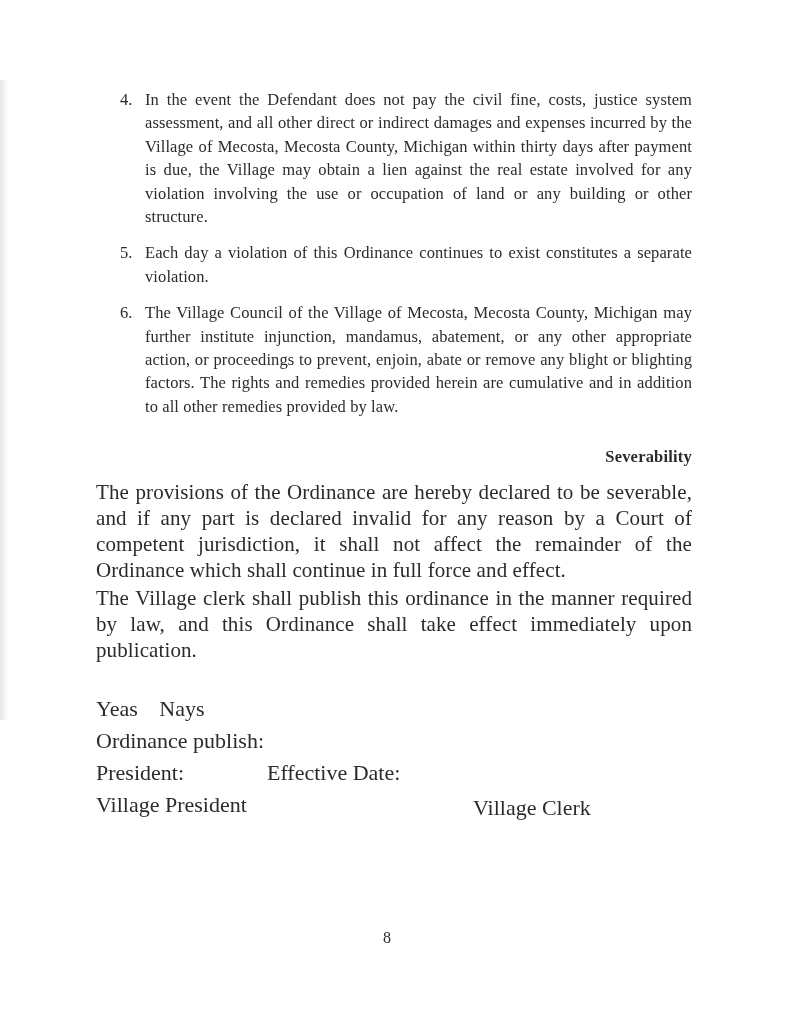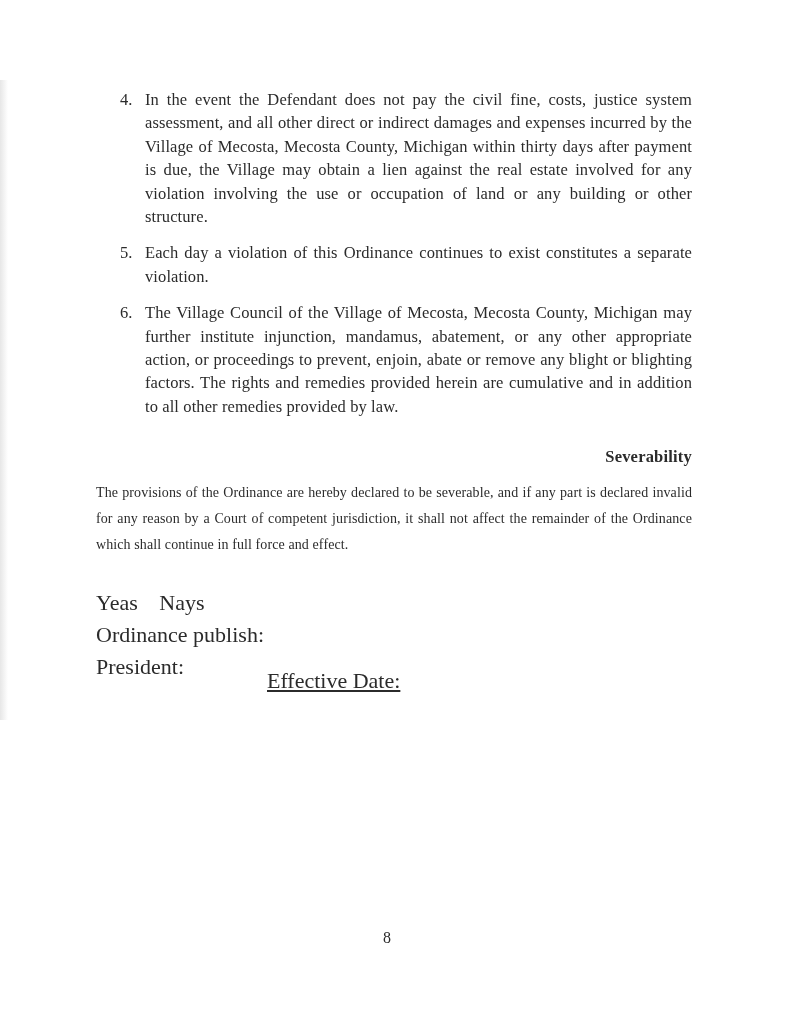--- a/index.html
+++ b/index.html
@@ -47,21 +47,21 @@
   }
   .section-heading {
     font-weight: bold;
     font-size: 16.5px;
     margin-top: 29px;
     margin-bottom: 0;
     letter-spacing: 0.2px;
     text-align: right;
   }
   .body-para {
-    font-size: 14px;
+    font-size: 21px;
     line-height: 25.8px;
     text-align: justify;
     margin-top: 13px;
     margin-bottom: 0;
     letter-spacing: 0.1px;
   }
   .body-para + .body-para {
     margin-top: 3px;
   }
   .sig-block {
@@ -69,22 +69,21 @@
     font-size: 22px;
   }
   .sig-row {
     position: relative;
     height: 32px;
     line-height: 22px;
   }
   .sig-row .col-mid {
     position: absolute;
     left: 171px;
-    top: 14px;
-    text-decoration: underline;
+    top: 0;
   }
   .sig-row .col-right {
     position: absolute;
     left: 377px;
     top: 3px;
   }
   .yeas-label { margin-right: 16px; }
   .page-number {
     position: absolute;
     left: 0; right: 14px;
@@ -113,30 +112,35 @@
     <div class="num-item">
       <span class="num">6.</span>
       <span>The Village Council of the Village of Mecosta, Mecosta County, Michigan may further institute injunction, mandamus, abatement, or any other appropriate action, or proceedings to prevent, enjoin, abate or remove any blight or blighting factors. The rights and remedies provided herein are cumulative and in addition to all other remedies provided by law.</span>
     </div>
   </div>
 
   <h3 class="section-heading">Severability</h3>
 
   <p class="body-para">The provisions of the Ordinance are hereby declared to be severable, and if any part is declared invalid for any reason by a Court of competent jurisdiction, it shall not affect the remainder of the Ordinance which shall continue in full force and effect.</p>
 
+  <p class="body-para">The Village clerk shall publish this ordinance in the manner required by law, and this Ordinance shall take effect immediately upon publication.</p>
 
   <div class="sig-block">
     <div class="sig-row">
       <span class="yeas-label">Yeas</span>
       <span>Nays</span>
     </div>
     <div class="sig-row">
       <span>Ordinance publish:</span>
     </div>
     <div class="sig-row">
       <span>President:</span>
       <span class="col-mid">Effective Date:</span>
     </div>
+    <div class="sig-row">
+      <span>Village President</span>
+      <span class="col-right">Village Clerk</span>
+    </div>
   </div>
 
 </div>
 
 <div class="page-number">8</div>
 
 </body></html>

